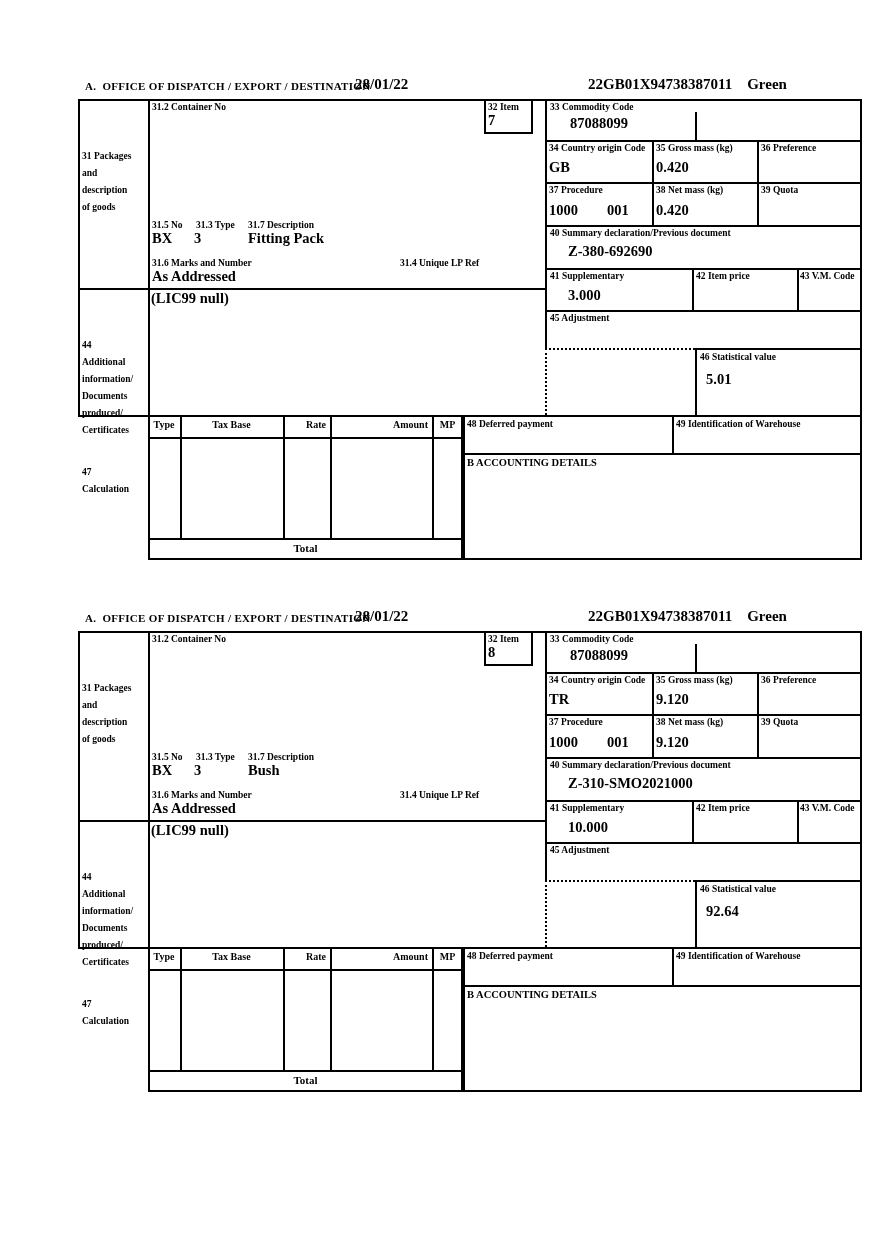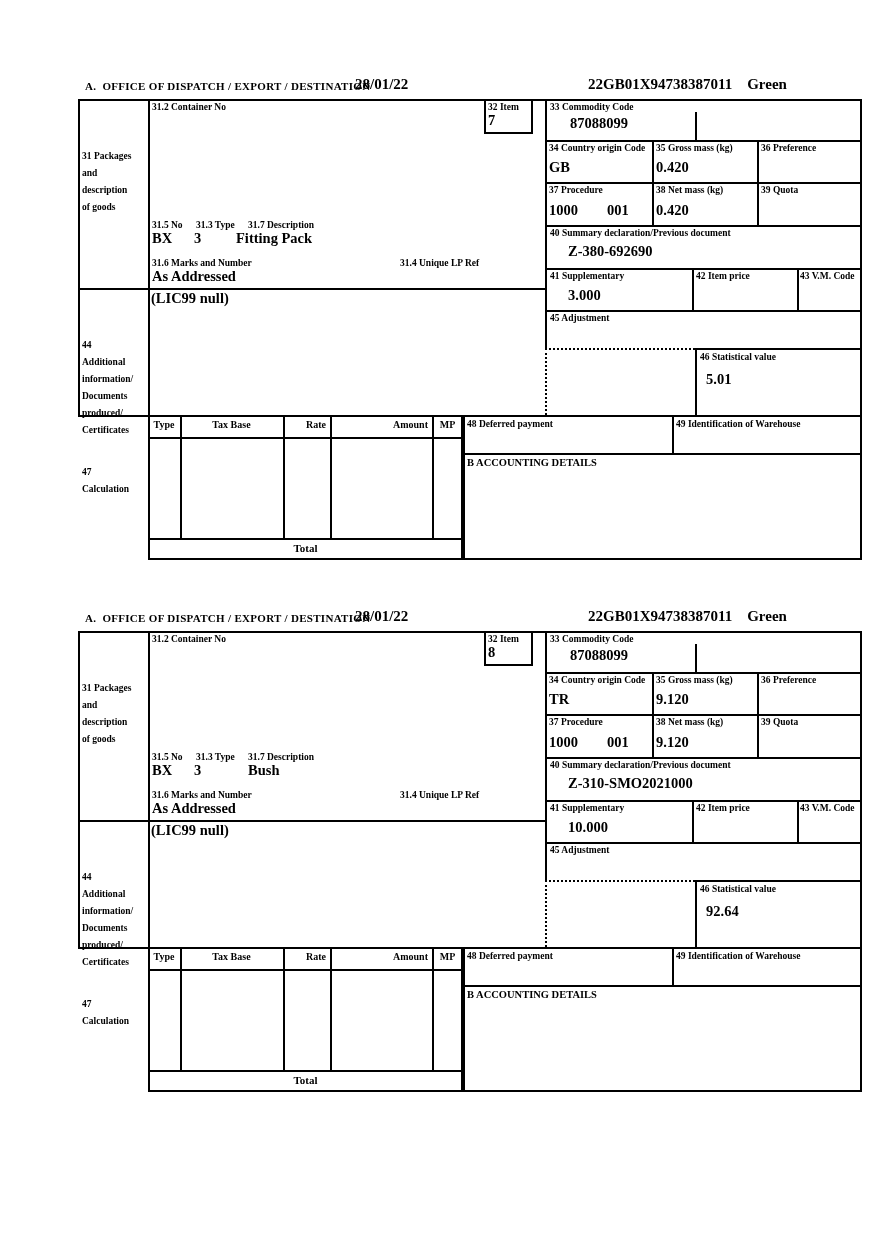--- a/index.html
+++ b/index.html
@@ -56,21 +56,21 @@
 
     <div class="bx br bb white" style="left:484px;top:24px;width:49px;height:35px;"></div>
     <div class="txt lbl" style="left:488px;top:27px;">32 Item</div>
     <div class="txt val" style="left:488px;top:37px;">7</div>
 
     <div class="txt lbl" style="left:152px;top:145px;">31.5 No</div>
     <div class="txt lbl" style="left:196px;top:145px;">31.3 Type</div>
     <div class="txt lbl" style="left:248px;top:145px;">31.7 Description</div>
     <div class="txt val" style="left:152px;top:155px;">BX</div>
     <div class="txt val" style="left:194px;top:155px;">3</div>
-    <div class="txt val" style="left:236px;top:155px;">Fitting Pack</div>
+    <div class="txt val" style="left:248px;top:155px;">Fitting Pack</div>
     <div class="txt lbl" style="left:152px;top:183px;">31.6 Marks and Number</div>
     <div class="txt lbl" style="left:400px;top:183px;">31.4 Unique LP Ref</div>
     <div class="txt val" style="left:152px;top:193px;">As Addressed</div>
 
     <div class="bx" style="left:148px;top:213px;width:397px;height:127px;"></div>
     <div class="txt val" style="left:151px;top:215px;">(LIC99 null)</div>
 
     <div class="bx br" style="left:545px;top:24px;width:317px;height:41px;"></div>
     <div class="txt lbl" style="left:550px;top:27px;">33 Commodity Code</div>
     <div class="txt val" style="left:570px;top:40px;">87088099</div>

